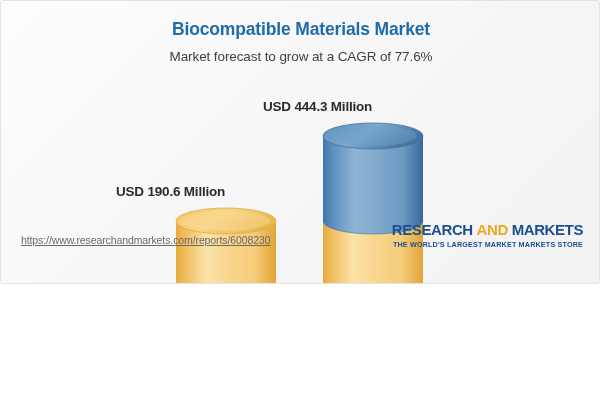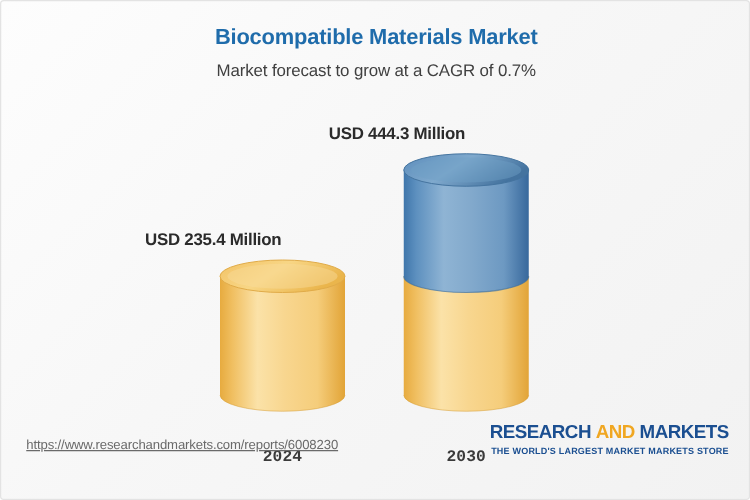--- a/index.html
+++ b/index.html
@@ -7,21 +7,21 @@
     padding: 0;
     background: #ffffff;
   }
   body {
     font-family: "Liberation Sans", sans-serif;
   }
 
   #card {
     position: relative;
     width: 600px;
-    height: 400px;
+    height: 284px;
     box-sizing: border-box;
     overflow: hidden;
     background:
       linear-gradient(135deg, #fdfdfd 0%, #f7f7f7 45%, #f2f2f2 100%);
     border: 1px solid #e3e3e3;
     border-radius: 3px;
   }
 
   
   #header {
@@ -129,28 +129,28 @@
     margin-top: 2px;
   }
 </style>
 </head>
 <body>
 
 <div id="card">
 
   <div id="header">
     <div id="chart-title">Biocompatible Materials Market</div>
-    <div id="chart-subtitle">Market forecast to grow at a CAGR of 0.7%</div>
+    <div id="chart-subtitle">Market forecast to grow at a CAGR of 77.6%</div>
   </div>
 
   <div id="plot">
 
     <div class="cyl-group" style="left:149px; width:152px; height:140px;">
 
-      <div class="value-label" style="top:-22px;">USD 235.4 Million</div>
+      <div class="value-label" style="top:-22px;">USD 190.6 Million</div>
 
       <svg width="152" height="140" viewBox="0 0 152 140">
         <defs>
           <linearGradient id="g24body" x1="0" y1="0" x2="1" y2="0">
             <stop offset="0" stop-color="#e7ab3f"></stop>
             <stop offset="0.10" stop-color="#f0bf61"></stop>
             <stop offset="0.30" stop-color="#fbe2a8"></stop>
             <stop offset="0.52" stop-color="#f8d68f"></stop>
             <stop offset="0.78" stop-color="#f5cd7b"></stop>
             <stop offset="1" stop-color="#e2a437"></stop>

